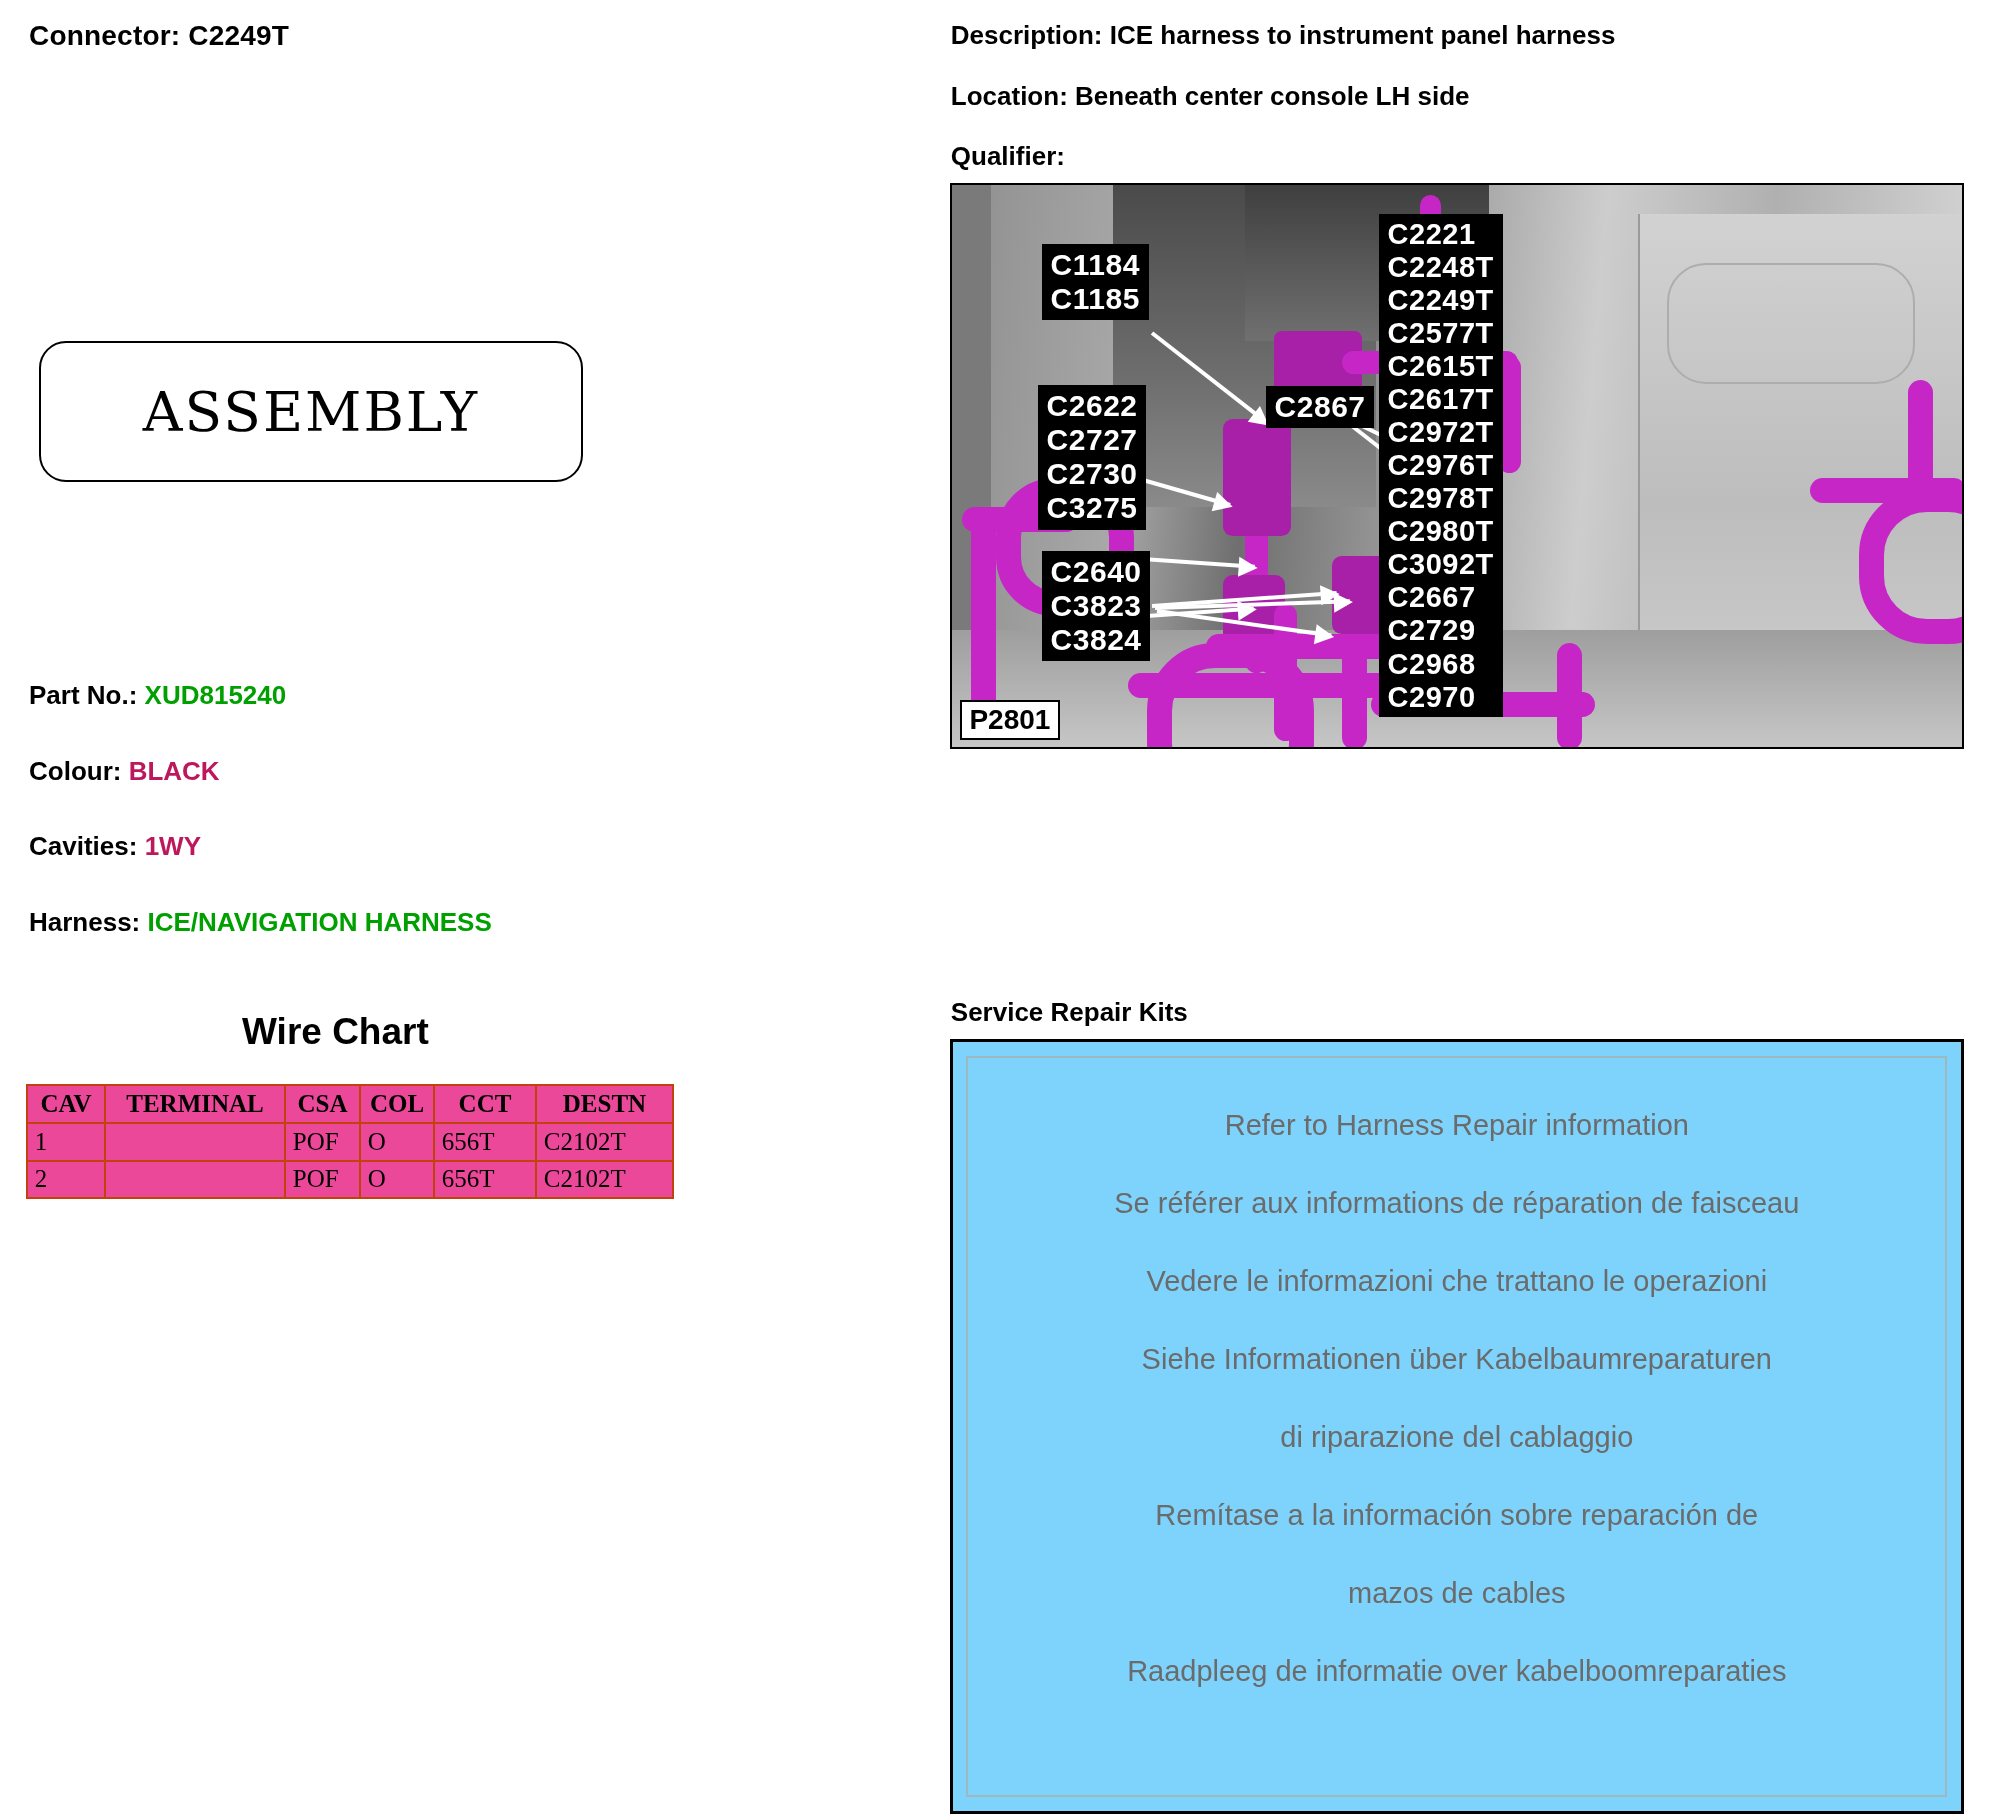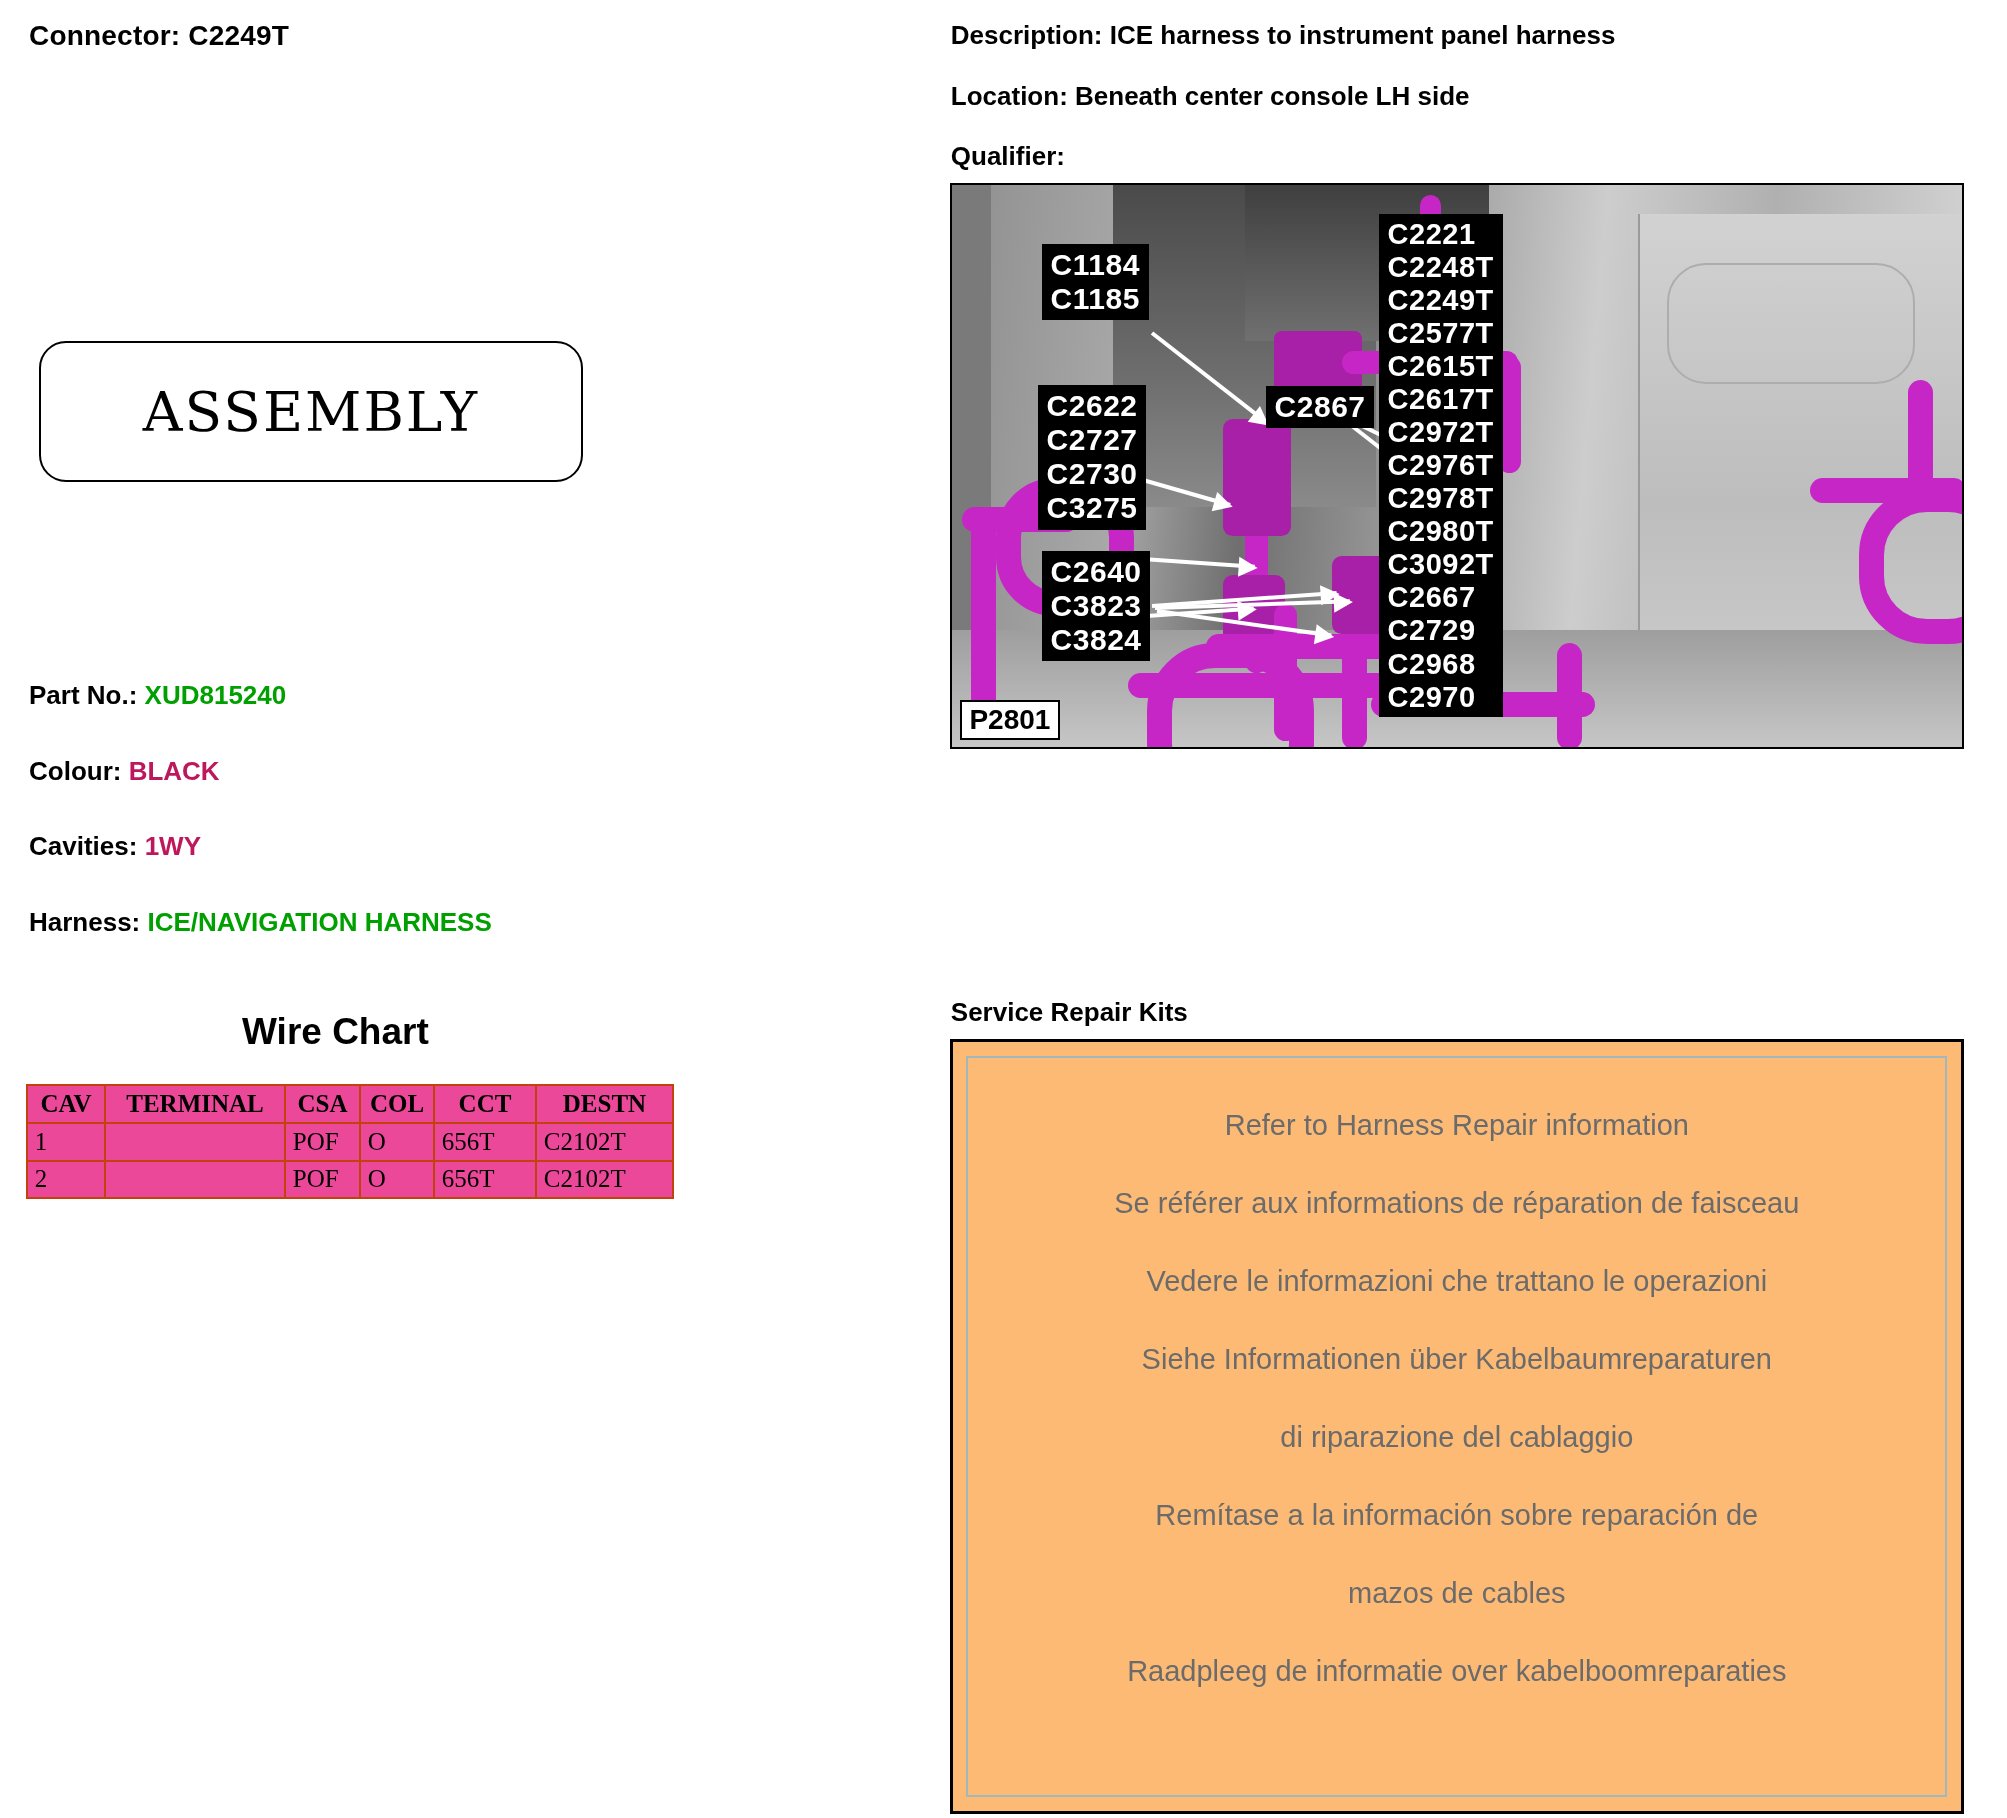--- a/index.html
+++ b/index.html
@@ -243,21 +243,21 @@
     font-weight: bold;
   }
   .srk-box {
     position: absolute;
     left: 8.8px;
     top: 1039px;
     width: 1014px;
     height: 775px;
     border: 3.9px solid #000;
     box-sizing: border-box;
-    background: #fdba74;
+    background: #7dd3fc;
   }
   .srk-inner {
     position: absolute;
     left: 13.7px; top: 13.7px; right: 13.7px; bottom: 13.7px;
     border: 2px solid #9fb8bd;
     box-sizing: border-box;
     display: flex;
     flex-direction: column;
     justify-content: flex-start;
     align-items: center;

